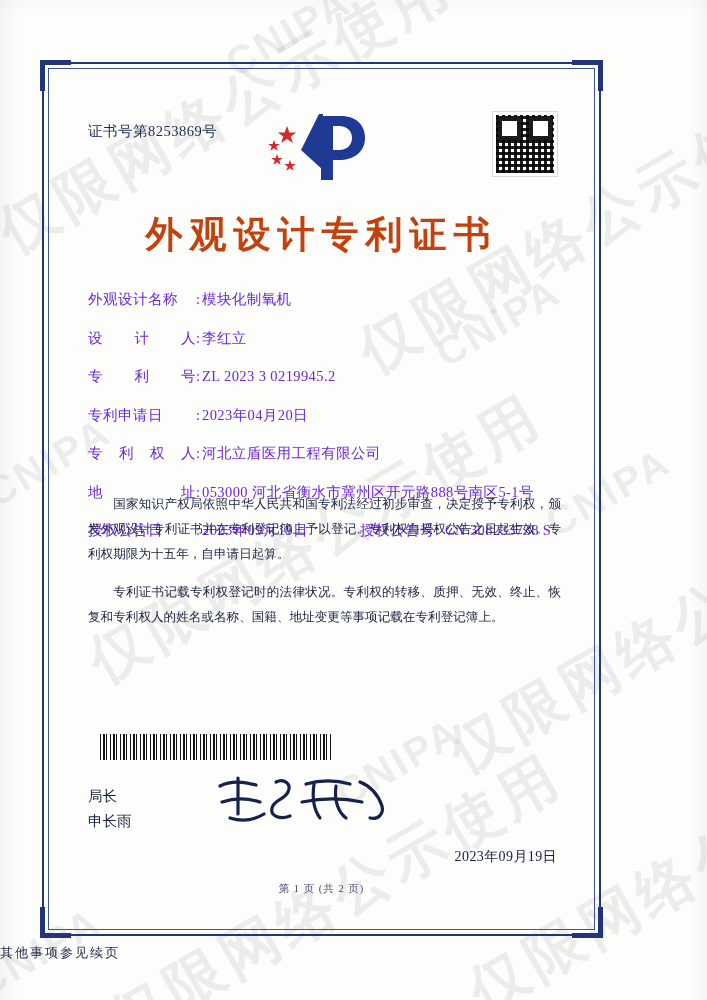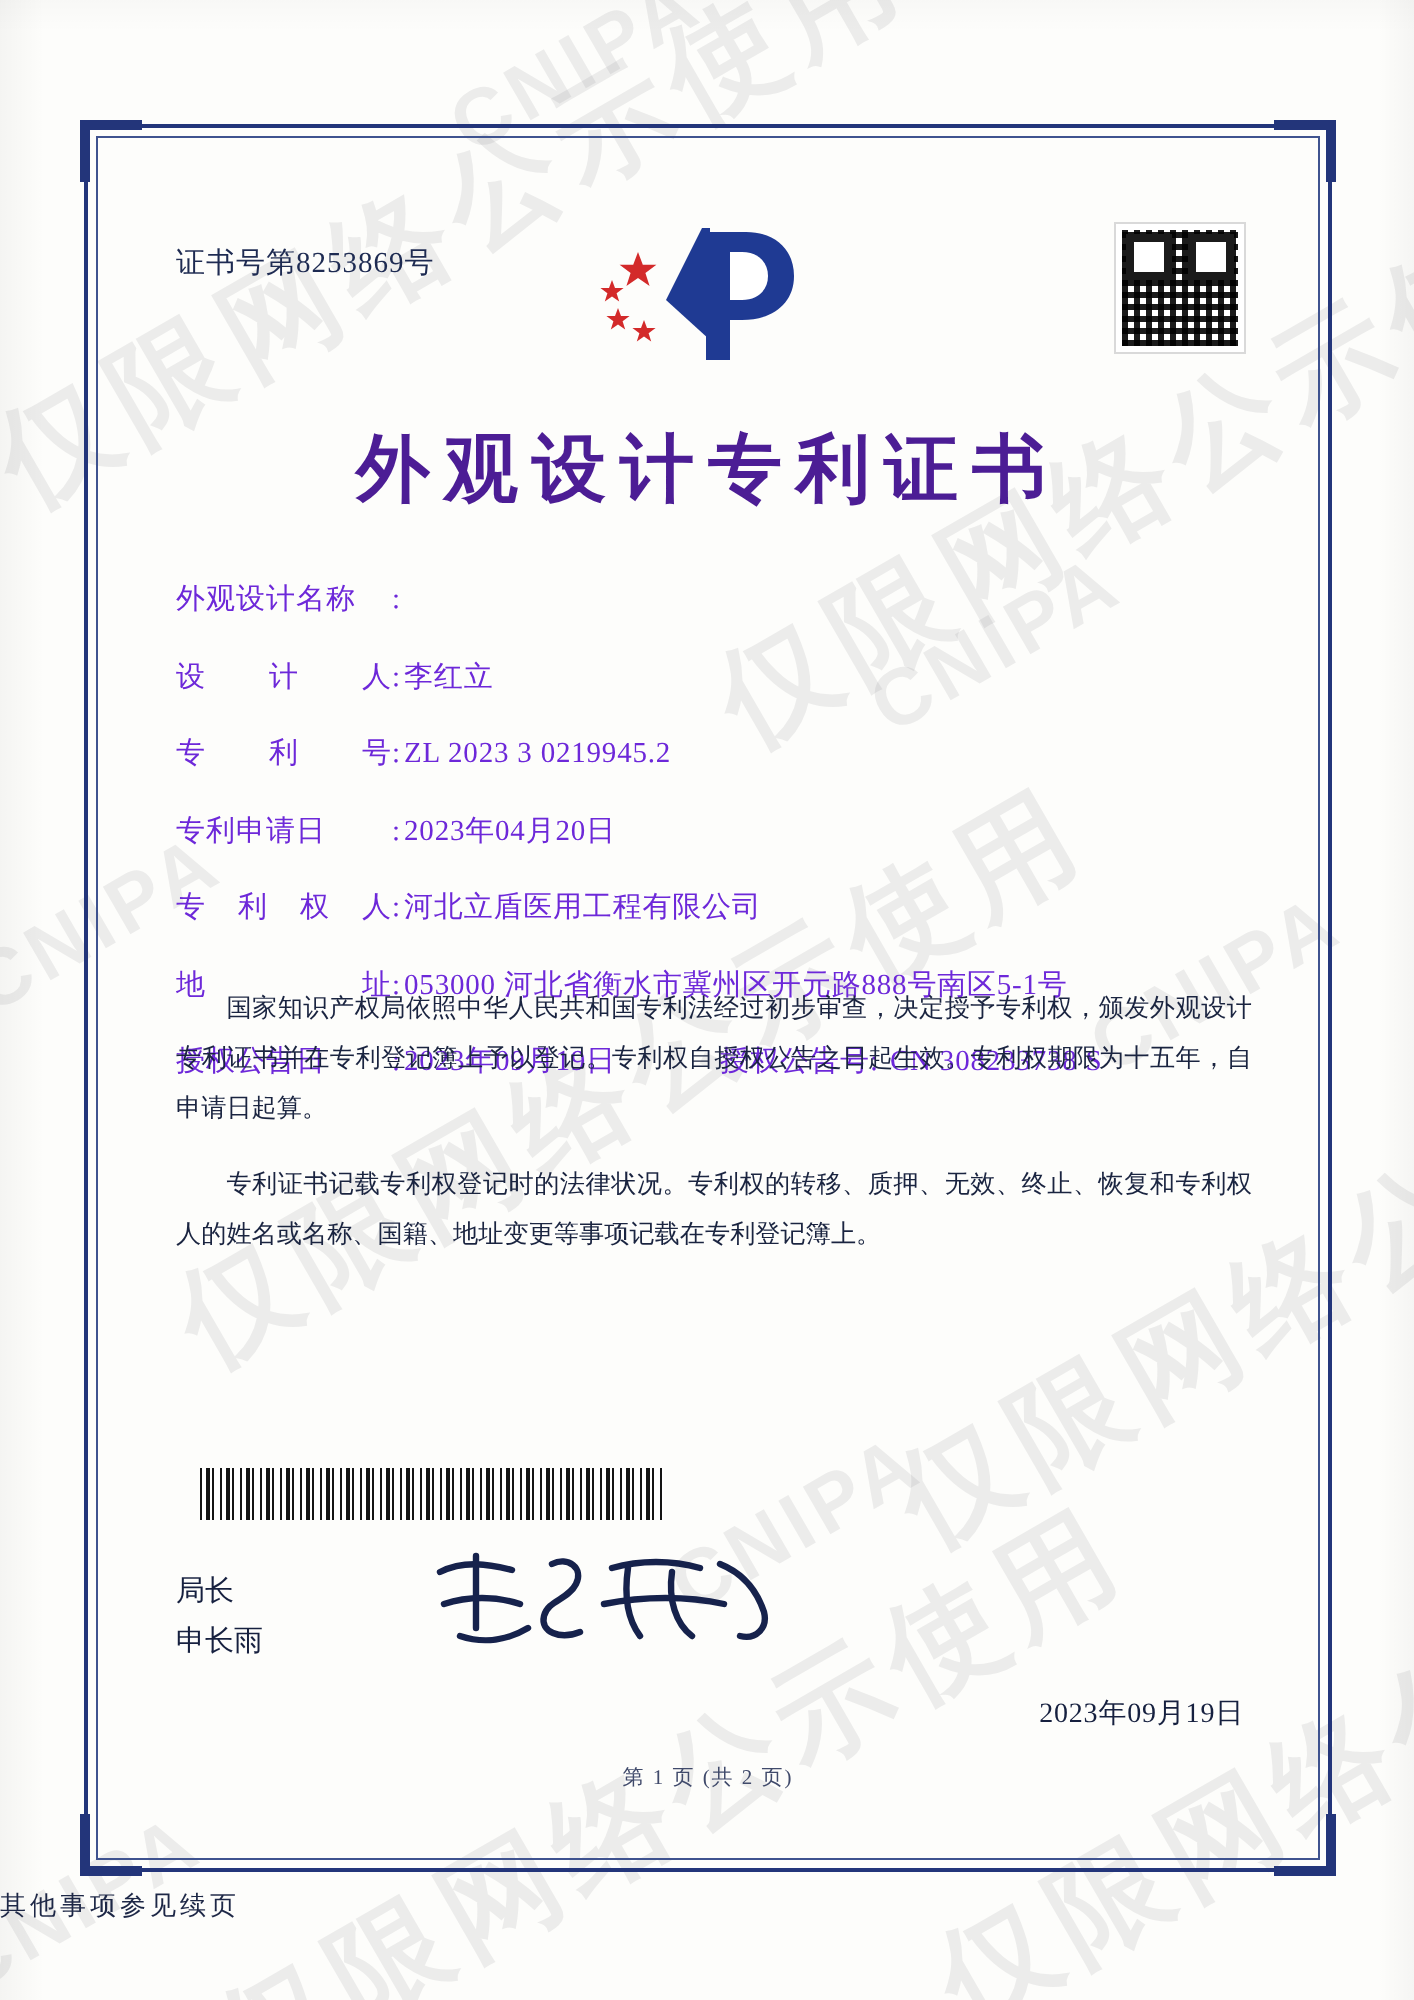--- a/index.html
+++ b/index.html
@@ -40,21 +40,21 @@
     font-size: 40px;
     letter-spacing: 3px;
     font-family: "Liberation Sans", sans-serif;
   }
 
   
   #certificate {
     position: absolute;
     left: 42px;
     top: 62px;
-    width: 624px;
+    width: 559px;
     height: 874px;
     z-index: 2;
     background: transparent;
   }
   .frame-outer {
     position: absolute;
     inset: 0;
     border: 2px solid #23357a;
     border-radius: 2px;
   }
@@ -119,21 +119,21 @@
 
   #cert-title {
     position: absolute;
     left: 0;
     right: 0;
     top: 148px;
     text-align: center;
     font-size: 37px;
     font-weight: 700;
     letter-spacing: 7px;
-    color: #4c1d95;
+    color: #c2410c;
     font-family: Liberation Sans, sans-serif;
   }
 
   
   #fields {
     position: absolute;
     left: 46px;
     right: 40px;
     top: 228px;
   }
@@ -310,20 +310,21 @@
     </svg>
   </div>
 
   <div id="cert-title">外观设计专利证书</div>
 
   <div id="fields">
 
     <div class="field-row">
       <span class="field-label">外观设计名称</span>
       <span class="field-colon">:</span>
+      <span class="field-value">模块化制氧机</span>
     </div>
 
     <div class="field-row">
       <span class="field-label spaced">
         <span>设</span>
         <span>计</span>
         <span>人</span>
       </span>
       <span class="field-colon">:</span>
       <span class="field-value">李红立</span>

